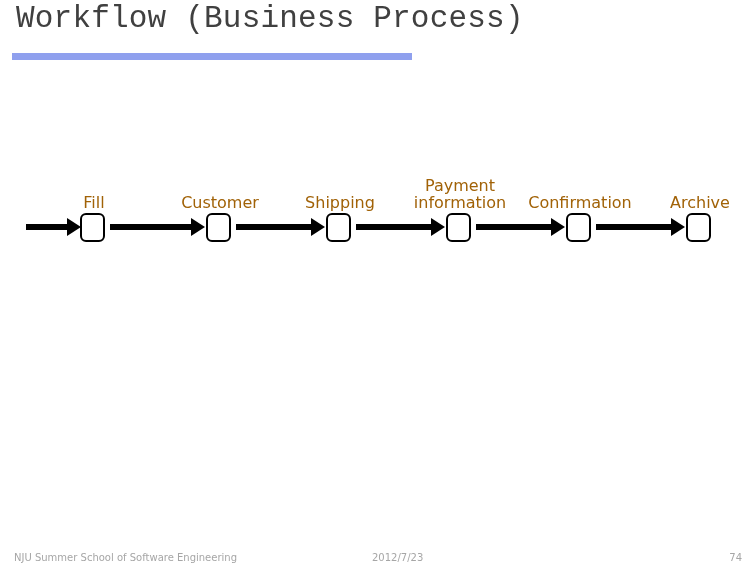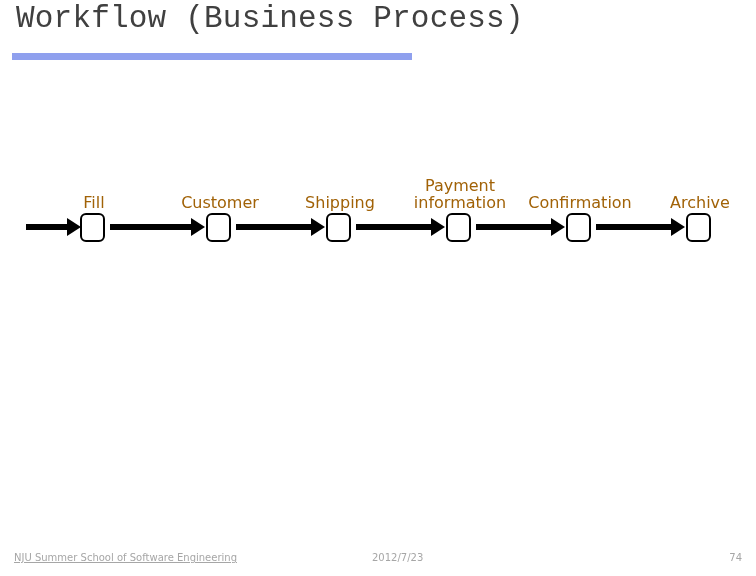--- a/index.html
+++ b/index.html
@@ -131,21 +131,21 @@
   .footer {
     position: absolute;
     left: 0;
     bottom: 8px;
     width: 756px;
     height: 16px;
     font-family: "DejaVu Sans", sans-serif;
     font-size: 10px;
     color: #a6a6a6;
   }
-  .footer-left { position: absolute; left: 14px; top: 0; text-decoration: underline; }
+  .footer-left { position: absolute; left: 14px; top: 0; }
   .footer-center { position: absolute; left: 372px; top: 0; }
   .footer-right { position: absolute; right: 14px; top: 0; }
 </style>
 </head>
 <body>
 
 <div class="slide">
 
   <div class="slide-title">Workflow (Business Process)</div>
   <div class="title-rule"></div>

